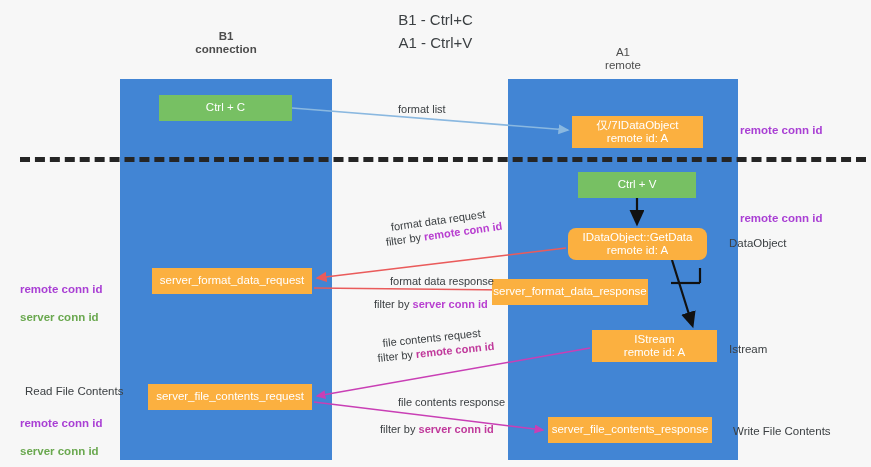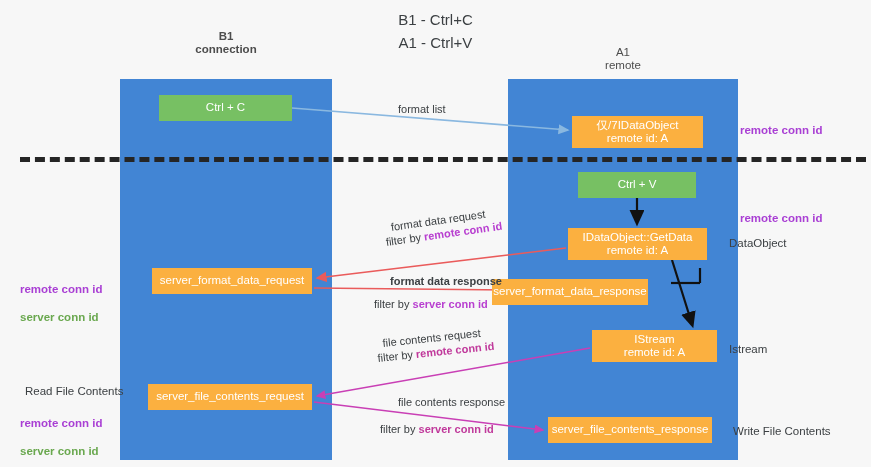--- a/index.html
+++ b/index.html
@@ -61,21 +61,21 @@
   }
   .box.green  { background: #77c063; }
   .box.orange { background: #fbb040; }
 
   
   #box-ctrlc { left: 159px; top: 95px;  width: 133px; height: 26px; }
   #box-ctrlv { left: 578px; top: 172px; width: 118px; height: 26px; }
 
   
   #box-idataobject  { left: 572px; top: 116px; width: 131px; height: 32px; }
-  #box-getdata      { left: 568px; top: 228px; width: 139px; height: 32px; }
+  #box-getdata      { left: 568px; top: 228px; width: 139px; height: 32px; border-radius: 8px; }
   #box-istream      { left: 592px; top: 330px; width: 125px; height: 32px; }
   #box-sfdreq       { left: 152px; top: 268px; width: 160px; height: 26px; }
   #box-sfdresp      { left: 492px; top: 279px; width: 156px; height: 26px; }
   #box-sfcreq       { left: 148px; top: 384px; width: 164px; height: 26px; }
   #box-sfcresp      { left: 548px; top: 417px; width: 164px; height: 26px; }
 
   
   .side-label {
     position: absolute;
     font-size: 11.5px;
@@ -108,21 +108,21 @@
     white-space: nowrap;
   }
   .arrow-label b.purple { color: #b83fd0; }
   .arrow-label b.pink   { color: #c0399b; }
 
   #al-formatlist { left: 398px; top: 103px; }
 
   #al-fdr1 { left: 390px; top: 221px; transform: rotate(-8deg); transform-origin: left top; }
   #al-fdr2 { left: 385px; top: 236px; transform: rotate(-8deg); transform-origin: left top; }
 
-  #al-fdresp1 { left: 390px; top: 275px; font-weight: bold; }
+  #al-fdresp1 { left: 390px; top: 275px; }
   #al-fdresp2 { left: 374px; top: 298px; }
 
   #al-fcr1 { left: 382px; top: 337px; transform: rotate(-6deg); transform-origin: left top; }
   #al-fcr2 { left: 377px; top: 352px; transform: rotate(-6deg); transform-origin: left top; }
 
   #al-fcresp1 { left: 398px; top: 396px; }
   #al-fcresp2 { left: 380px; top: 423px; }
 
   
   #divider {

